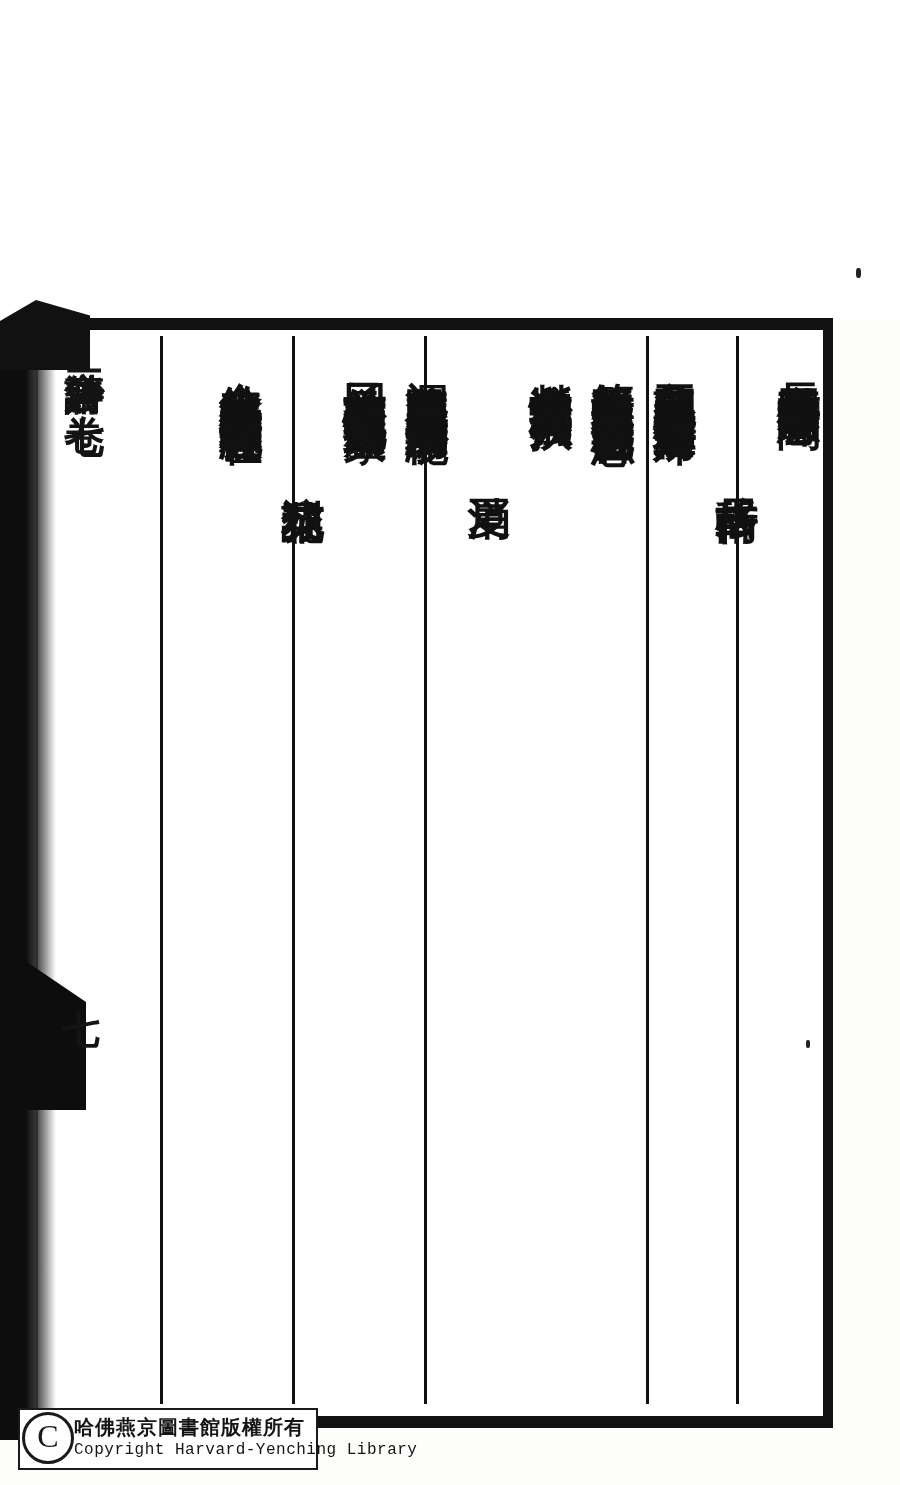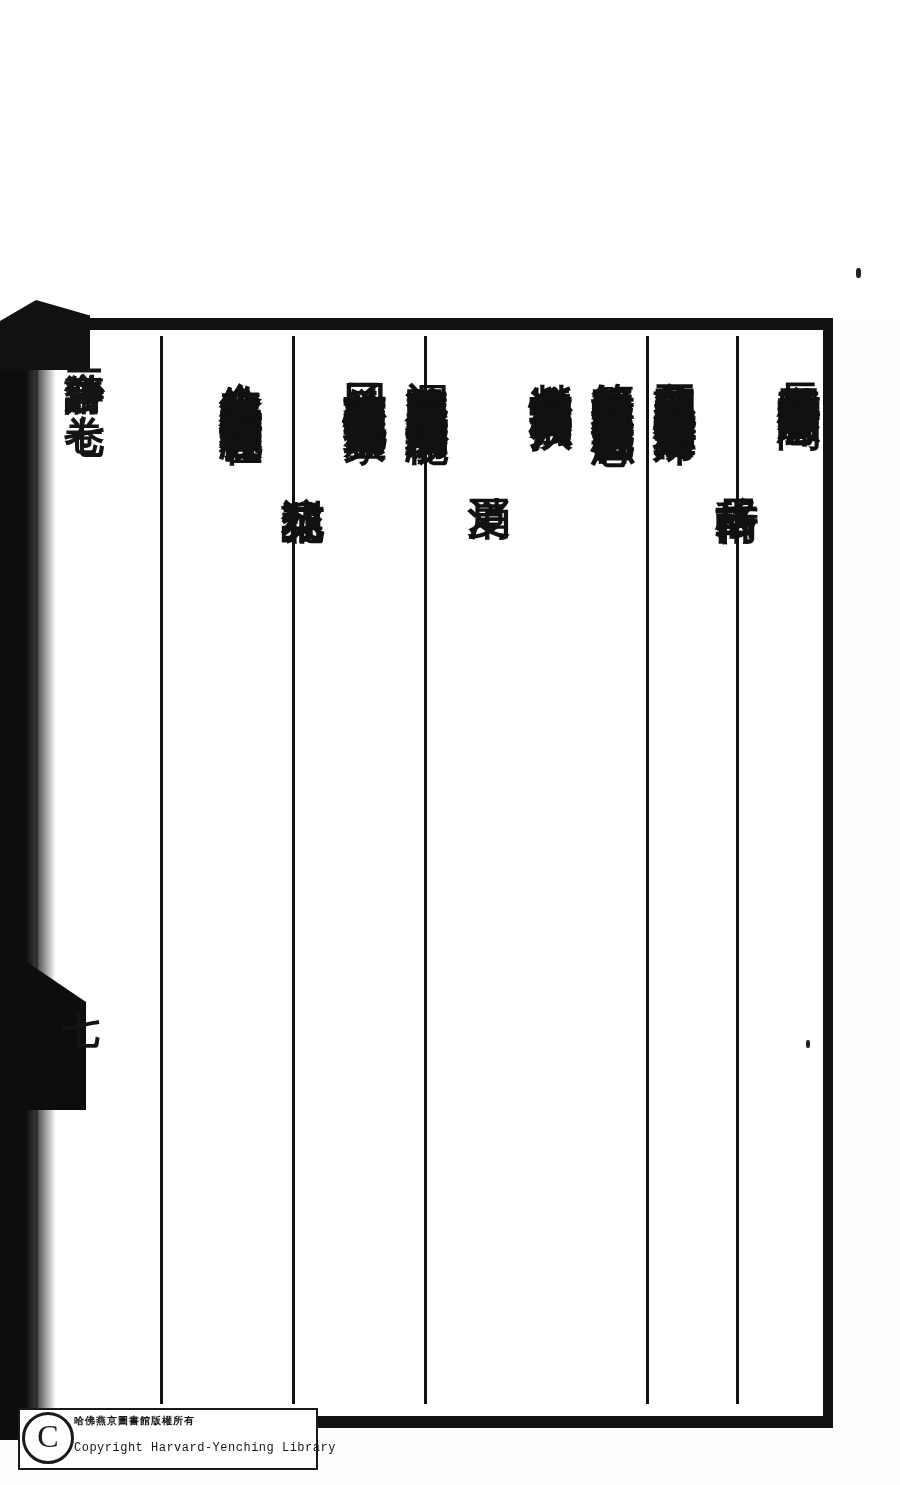--- a/index.html
+++ b/index.html
@@ -175,32 +175,32 @@
     line-height: 42px;
     text-align: center;
     color: #1a1a1a;
     background: #fff;
   }
   #stamp-cn {
     position: absolute;
     left: 74px;
     top: 1414px;
     font-family: "DejaVu Sans", sans-serif;
-    font-size: 10px;
+    font-size: 20px;
     letter-spacing: 1px;
     color: #151515;
     font-weight: 700;
     white-space: nowrap;
   }
   #stamp-en {
     position: absolute;
     left: 74px;
     top: 1441px;
     font-family: "Liberation Mono", monospace;
-    font-size: 12px;
+    font-size: 16px;
     letter-spacing: 0.5px;
     color: #151515;
     white-space: nowrap;
   }
 
   
   .speck {
     position: absolute;
     background: #222;
     border-radius: 40%;

